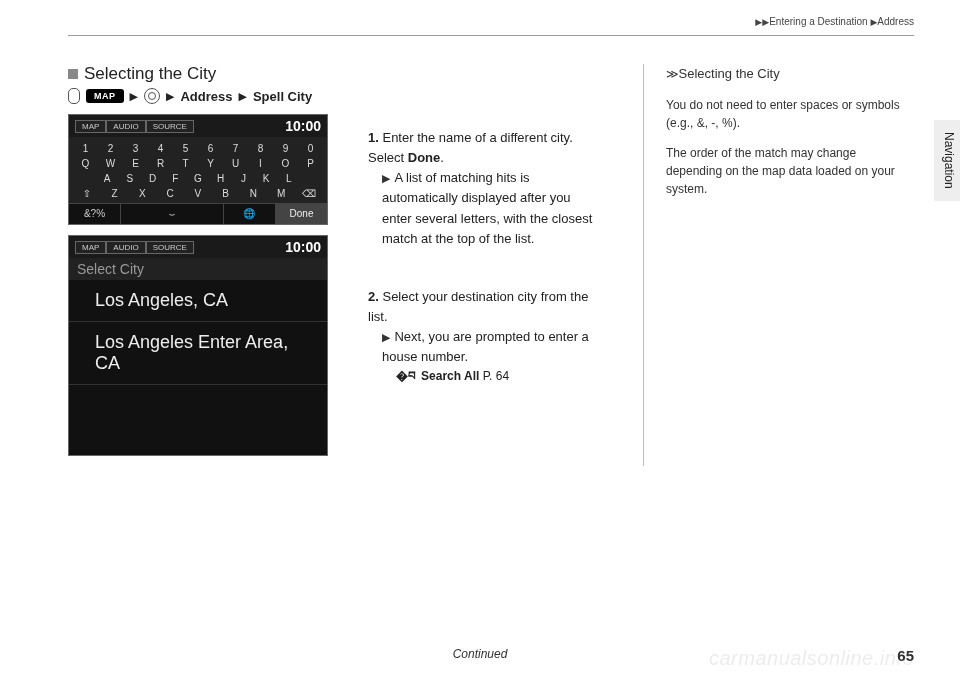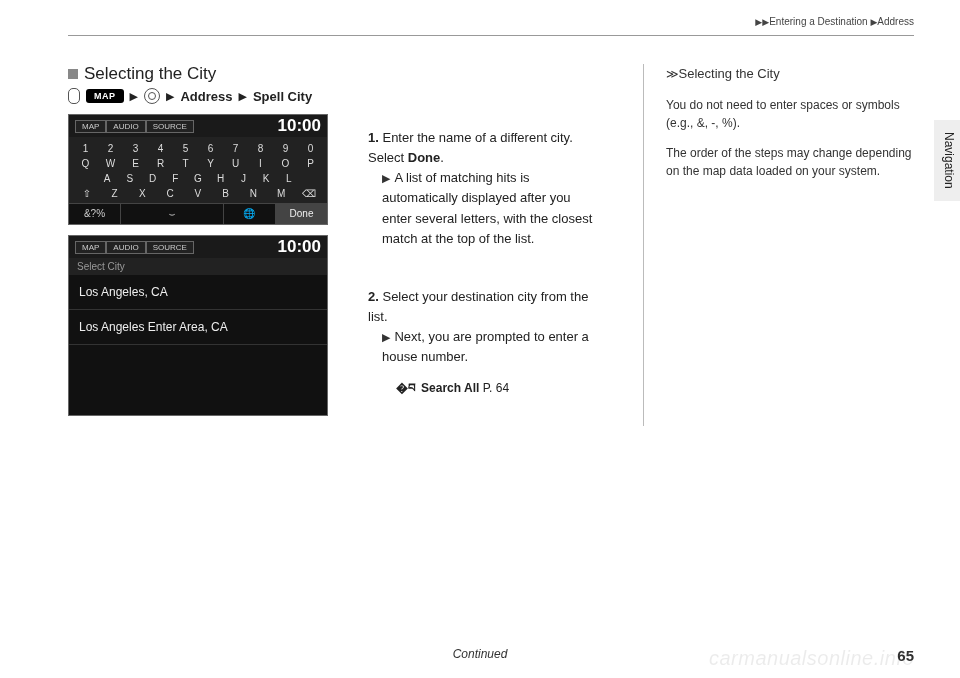--- a/index.html
+++ b/index.html
@@ -83,46 +83,46 @@
     border:1px solid #666;
   }
   .shot-top {
     display:flex; align-items:center; background:#1a1a1a;
     height:18px; padding:2px 6px; gap:0;
   }
   .shot-tab {
     border:1px solid #666; padding:1px 6px; font-size:8px; color:#ccc;
     background:#222;
   }
-  .shot-time { margin-left:auto; font-size:17px; font-weight:bold; color:#fff; }
+  .shot-time { margin-left:auto; font-size:14px; font-weight:bold; color:#fff; }
   .shot-input {
     background:#ddd; color:#666; padding:5px 8px; font-size:13px;
     display:flex; justify-content:space-between; align-items:center;
   }
   .shot-input .x { color:#999; font-size:11px; border:1px solid #bbb; padding:0 3px;}
   .kb { background:#222; padding:4px 4px 2px 4px;}
   .kb-row { display:flex; justify-content:space-around; padding:2px 0; font-size:10px; color:#ddd;}
   .kb-row span { width:18px; text-align:center; }
   .kb-bottom { display:flex; border-top:1px solid #444;}
   .kb-bottom div { flex:1; text-align:center; padding:4px 0; font-size:10px; border-right:1px solid #444; color:#ccc;}
   .kb-bottom div:last-child{border-right:none; background:#444; color:#eee;}
   .kb-bottom .space { flex:2;}
-  .shot-label { background:#222; padding:3px 8px; font-size:10px; color:#999;}
+  .shot-label { background:#222; padding:3px 8px; font-size:14px; color:#999;}
   .city-row {
-    padding:10px 10px; font-size:12px; color:#eee;
+    padding:10px 26px; font-size:18px; color:#eee;
     border-bottom:1px solid #333;
   }
   .shot-body { min-height:70px; background:#111;}
 
   
   .step { font-size:13px; line-height:1.55; margin-bottom:18px;}
   .step .num { font-weight:bold; }
   .step .sub { padding-left:14px; display:block; margin-top:0;}
   .step .sub .tri { color:#333; font-size:11px; margin-right:4px;}
-  .step .link-ref {font-size:12px; padding-left:28px; display:block; margin-top:12px;}
+  .step .link-ref {font-size:12px; padding-left:28px; display:block; margin-top:0;}
   .link-ref .book { font-weight:bold; margin-right:2px;}
 
   
   .right-title {
     font-size:13px; margin-bottom:8px; font-weight:400;
     display:flex; align-items:center; gap:4px;
   }
   .right-title .dtri { font-size:12px; letter-spacing:-4px; }
 
   
@@ -284,21 +284,21 @@
         </span>
       </div>
     </div>
 
     <div class="right-col">
       <div class="right-title">
         <span class="dtri">≫</span>
           <span>Selecting the City</span>
       </div>
       <p>You do not need to enter spaces or symbols (e.g., &amp;, -, %).</p>
-      <p>The order of the steps may change depending on the map data loaded on your system.</p>
+      <p>The order of the match may change depending on the map data loaded on your system.</p>
     </div>
   </div>
 
   <div class="side-tab">Navigation</div>
 
   <div class="footer">
     <span></span>
     <span class="cont">Continued</span>
     <span class="pg">65</span>
   </div>

